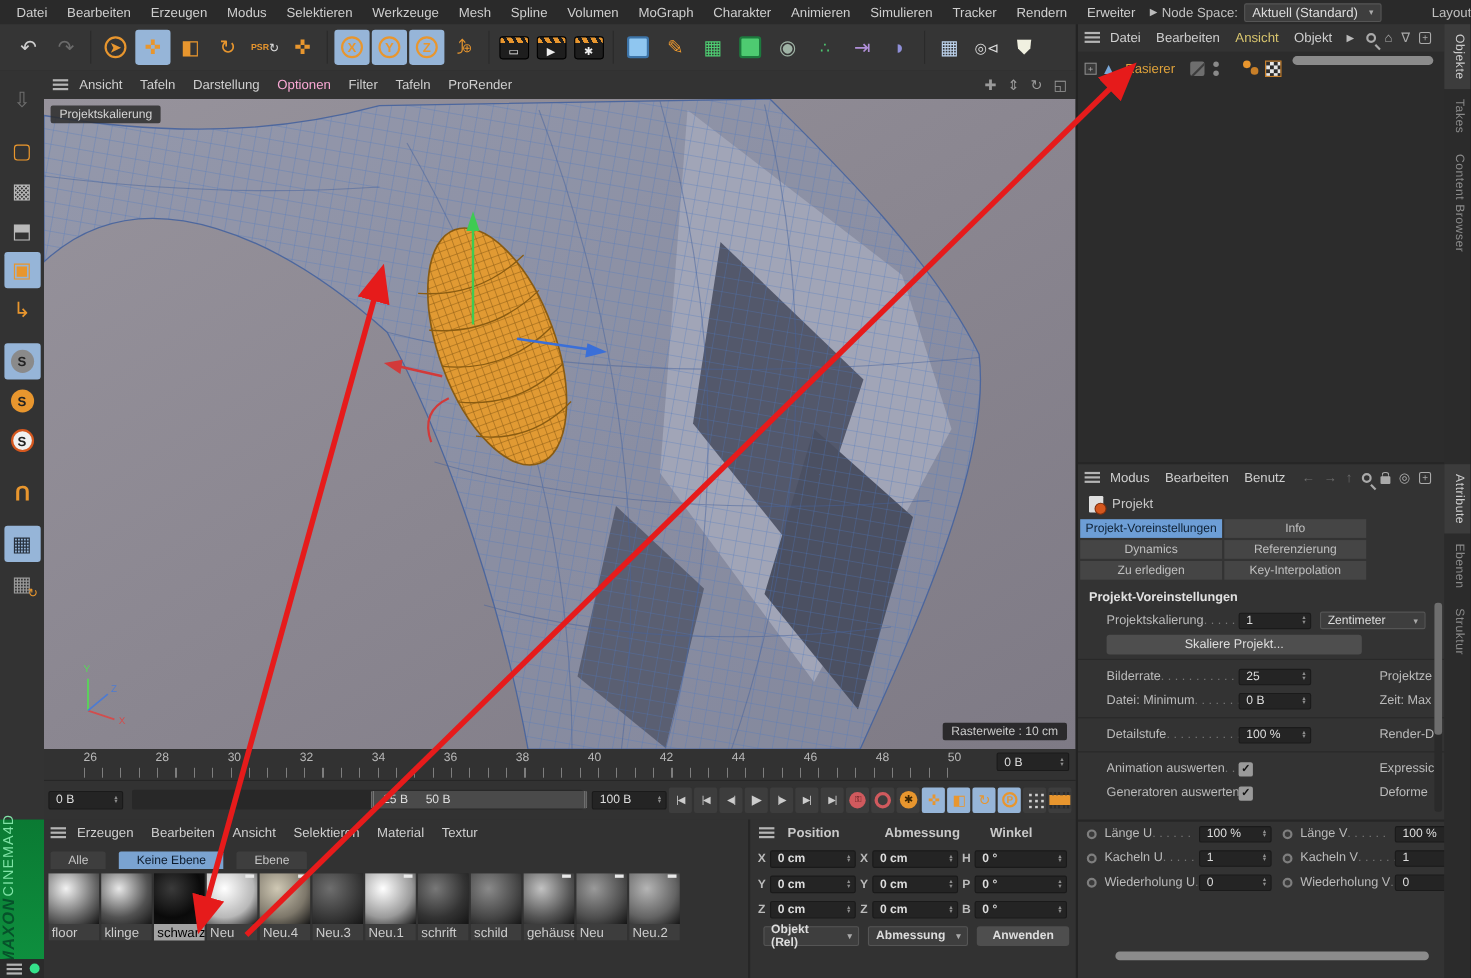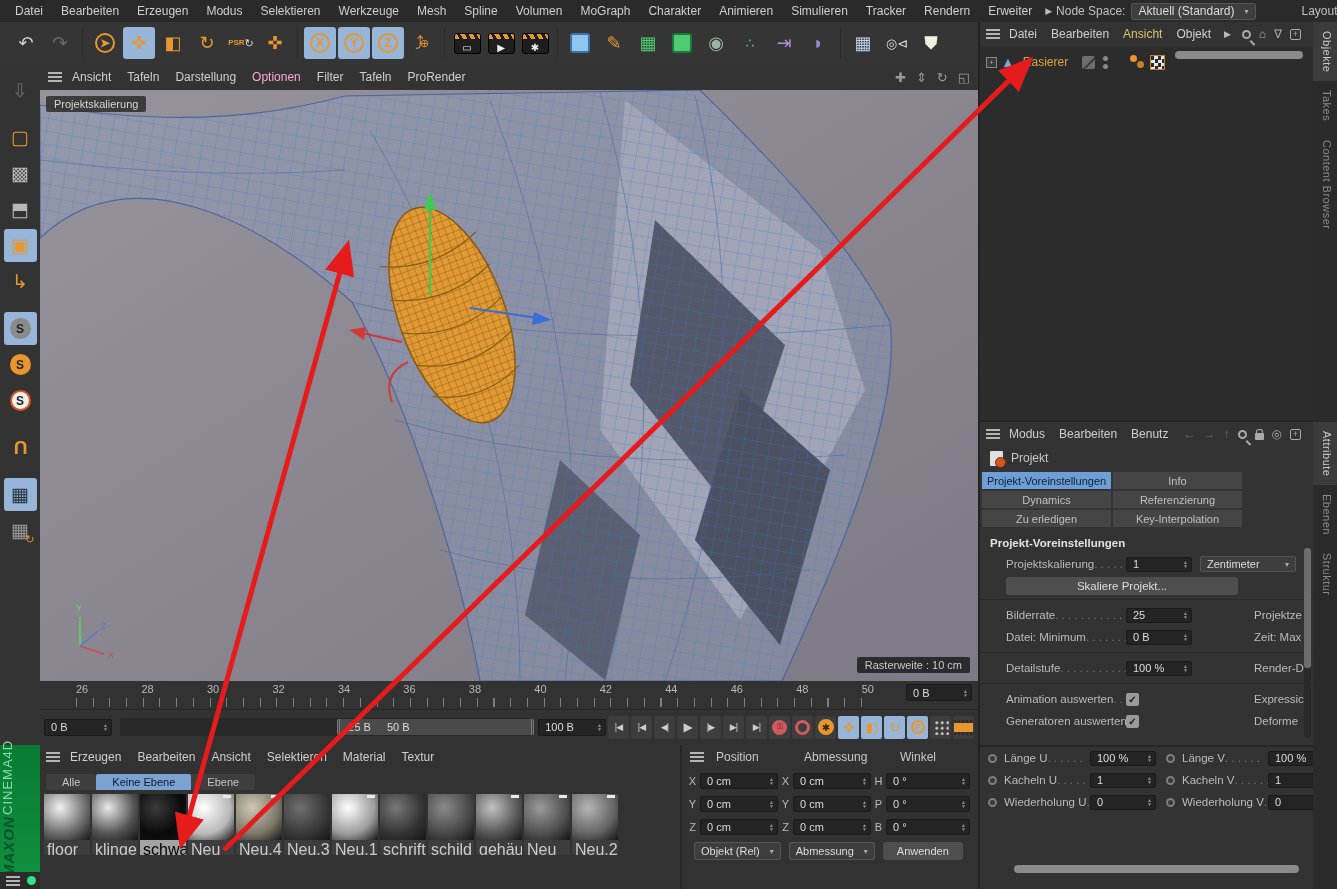--- a/index.html
+++ b/index.html
@@ -101,34 +101,34 @@
   .pla { width:16px; height:16px; background:radial-gradient(#cfcfcf 1.4px, transparent 1.5px) 1px 1px / 5.5px 5.5px; }
   .film { width:19px; height:15px; background:linear-gradient(#2c2c2c 0 3px,#e8962e 3px 12px,#2c2c2c 12px 15px); position:relative; }
   .film::after { content:""; position:absolute; inset:0;
                  background:repeating-linear-gradient(90deg,transparent 0 2px,#3a3a3a 2px 4px) 0 0/100% 3px no-repeat,
                             repeating-linear-gradient(90deg,transparent 0 2px,#3a3a3a 2px 4px) 0 12px/100% 3px no-repeat; }
 
   
   #materials { position:absolute; left:40px; top:745px; width:640px; height:144px; background:#323232; }
   .m-menu { height:24px; display:flex; align-items:center; gap:2px; padding:0 6px; }
   .m-menu .mi { padding:0 8px; }
-  .m-tabs { height:21px; display:flex; gap:0; padding:0 0 0 6px; align-items:flex-end; }
+  .m-tabs { height:21px; display:flex; gap:12px; padding:0 0 0 6px; align-items:flex-end; }
   .mtab { background:#3e3e3e; color:#c5c5c5; font-size:11px; padding:2px 16px; border-radius:2px 2px 0 0; }
   .mtab.selected { background:#7aa3d1; color:#0d1b2c; }
   .m-thumbs { display:flex; gap:2px; padding:4px 0 0 4px; }
   .mat { width:46px; background:#2a2a2a; position:relative; }
   .mat .sph { height:46px; background:radial-gradient(circle at 35% 30%, var(--c1) 0%, var(--c2) 60%, #151515 100%); }
-  .mat .mlabel { height:15px; background:#3d3d3d; color:#ccc; font-size:16px; padding:1px 3px; overflow:hidden; white-space:nowrap; }
+  .mat .mlabel { height:15px; background:#3d3d3d; color:#ccc; font-size:12px; padding:1px 3px; overflow:hidden; white-space:nowrap; }
   .mat.selected .mlabel { background:#a3a3a3; color:#000; }
   .mat .mark { display:none; position:absolute; right:3px; top:1px; width:8px; height:3px; background:#e9e9e9; }
   .mat .mark.mark { display:block; }
   .mat .mark:not(.mark) { display:none; }
 
   
-  #coords { position:absolute; left:680px; top:745px; width:298px; height:144px; background:#323232; border-left:2px solid #262626; }
+  #coords { position:absolute; left:680px; top:745px; width:298px; height:144px; background:#323232; border-left:2px solid #262626;font-weight:bold; }
   .c-head { height:24px; display:flex; align-items:center; gap:4px; padding:0 8px; color:#c9c9c9; }
   .c-head .h1 { width:92px; } .c-head .h2 { width:92px; } .c-head .h3 { width:70px; }
   .crow { display:flex; align-items:center; gap:3px; padding:0 6px; height:23px; }
   .axl { width:9px; color:#bbb; font-size:11px; text-align:center; }
   .crow .fld { width:78px; height:16px; }
   .crow .fld.ang { width:84px; }
   .c-foot { display:flex; align-items:center; gap:8px; padding:4px 6px 0 12px; }
   .c-foot .sel { height:18px; font-size:11px; }
   .btn { background:#4e4e4e; border-radius:3px; height:18px; display:flex; align-items:center;
          justify-content:center; padding:0 14px; color:#ddd; font-size:11px; }

